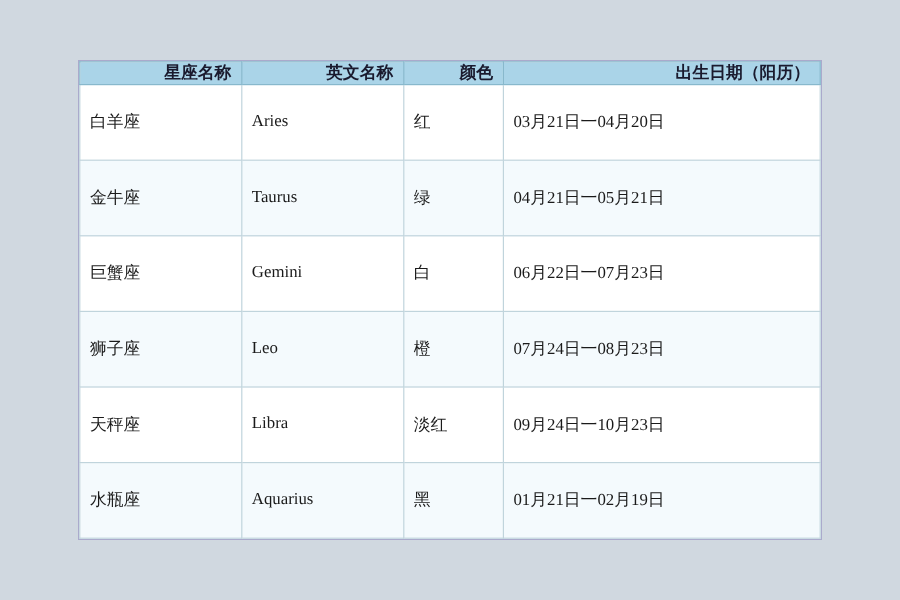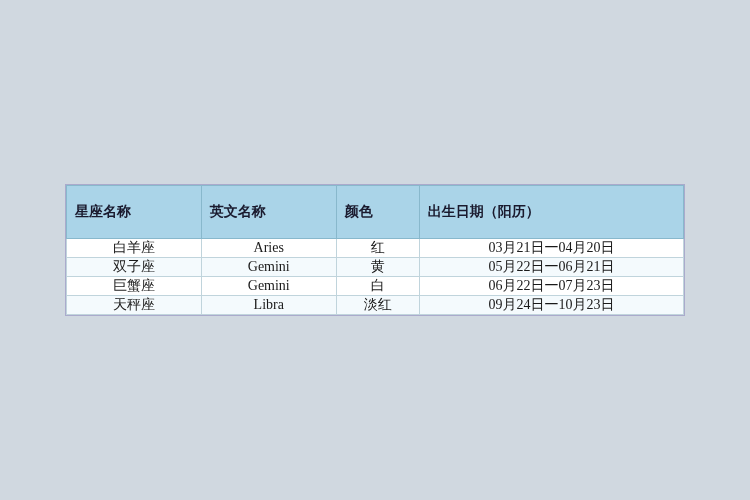--- a/index.html
+++ b/index.html
@@ -18,30 +18,29 @@
       border: 1px solid #aac;
       width: 620px;
     }
     table {
       width: 100%;
       border-collapse: collapse;
     }
     thead tr th {
       background-color: #aad4e8;
       border: 1px solid #88b8cc;
-      padding: 17px 8px;
-      text-align: left;
+      padding: 0 8px;
+      text-align: right;
       font-weight: bold;
       color: #1a1a2e;
       font-size: 14px;
     }
     tbody tr td {
       border: 1px solid #c0d4dc;
-      padding: 0 8px;
-      text-align: center;
+      padding: 22px 8px;
       color: #1a1a1a;
       font-size: 14px;
       background-color: #fff;
     }
     tbody tr:nth-child(even) td {
       background-color: #f4fafd;
     }
   </style>
 </head>
 <body>
@@ -59,32 +58,44 @@
     </thead>
     <tbody>
 
     <tr>
           <td>白羊座</td>
           <td>Aries</td>
           <td>红</td>
           <td>03月21日一04月20日</td>
         </tr>
         <tr>
-          <td>双子座</td>
-          <td>Gemini</td>
-          <td>黄</td>
-          <td>05月22日一06月21日</td>
+          <td>金牛座</td>
+          <td>Taurus</td>
+          <td>绿</td>
+          <td>04月21日一05月21日</td>
         </tr>
         <tr>
           <td>巨蟹座</td>
           <td>Gemini</td>
           <td>白</td>
           <td>06月22日一07月23日</td>
         </tr>
         <tr>
+          <td>狮子座</td>
+          <td>Leo</td>
+          <td>橙</td>
+          <td>07月24日一08月23日</td>
+        </tr>
+        <tr>
           <td>天秤座</td>
           <td>Libra</td>
           <td>淡红</td>
           <td>09月24日一10月23日</td>
+        </tr>
+        <tr>
+          <td>水瓶座</td>
+          <td>Aquarius</td>
+          <td>黑</td>
+          <td>01月21日一02月19日</td>
         </tr>
       </tbody>
   </table>
 </div>
 
 </body></html>

